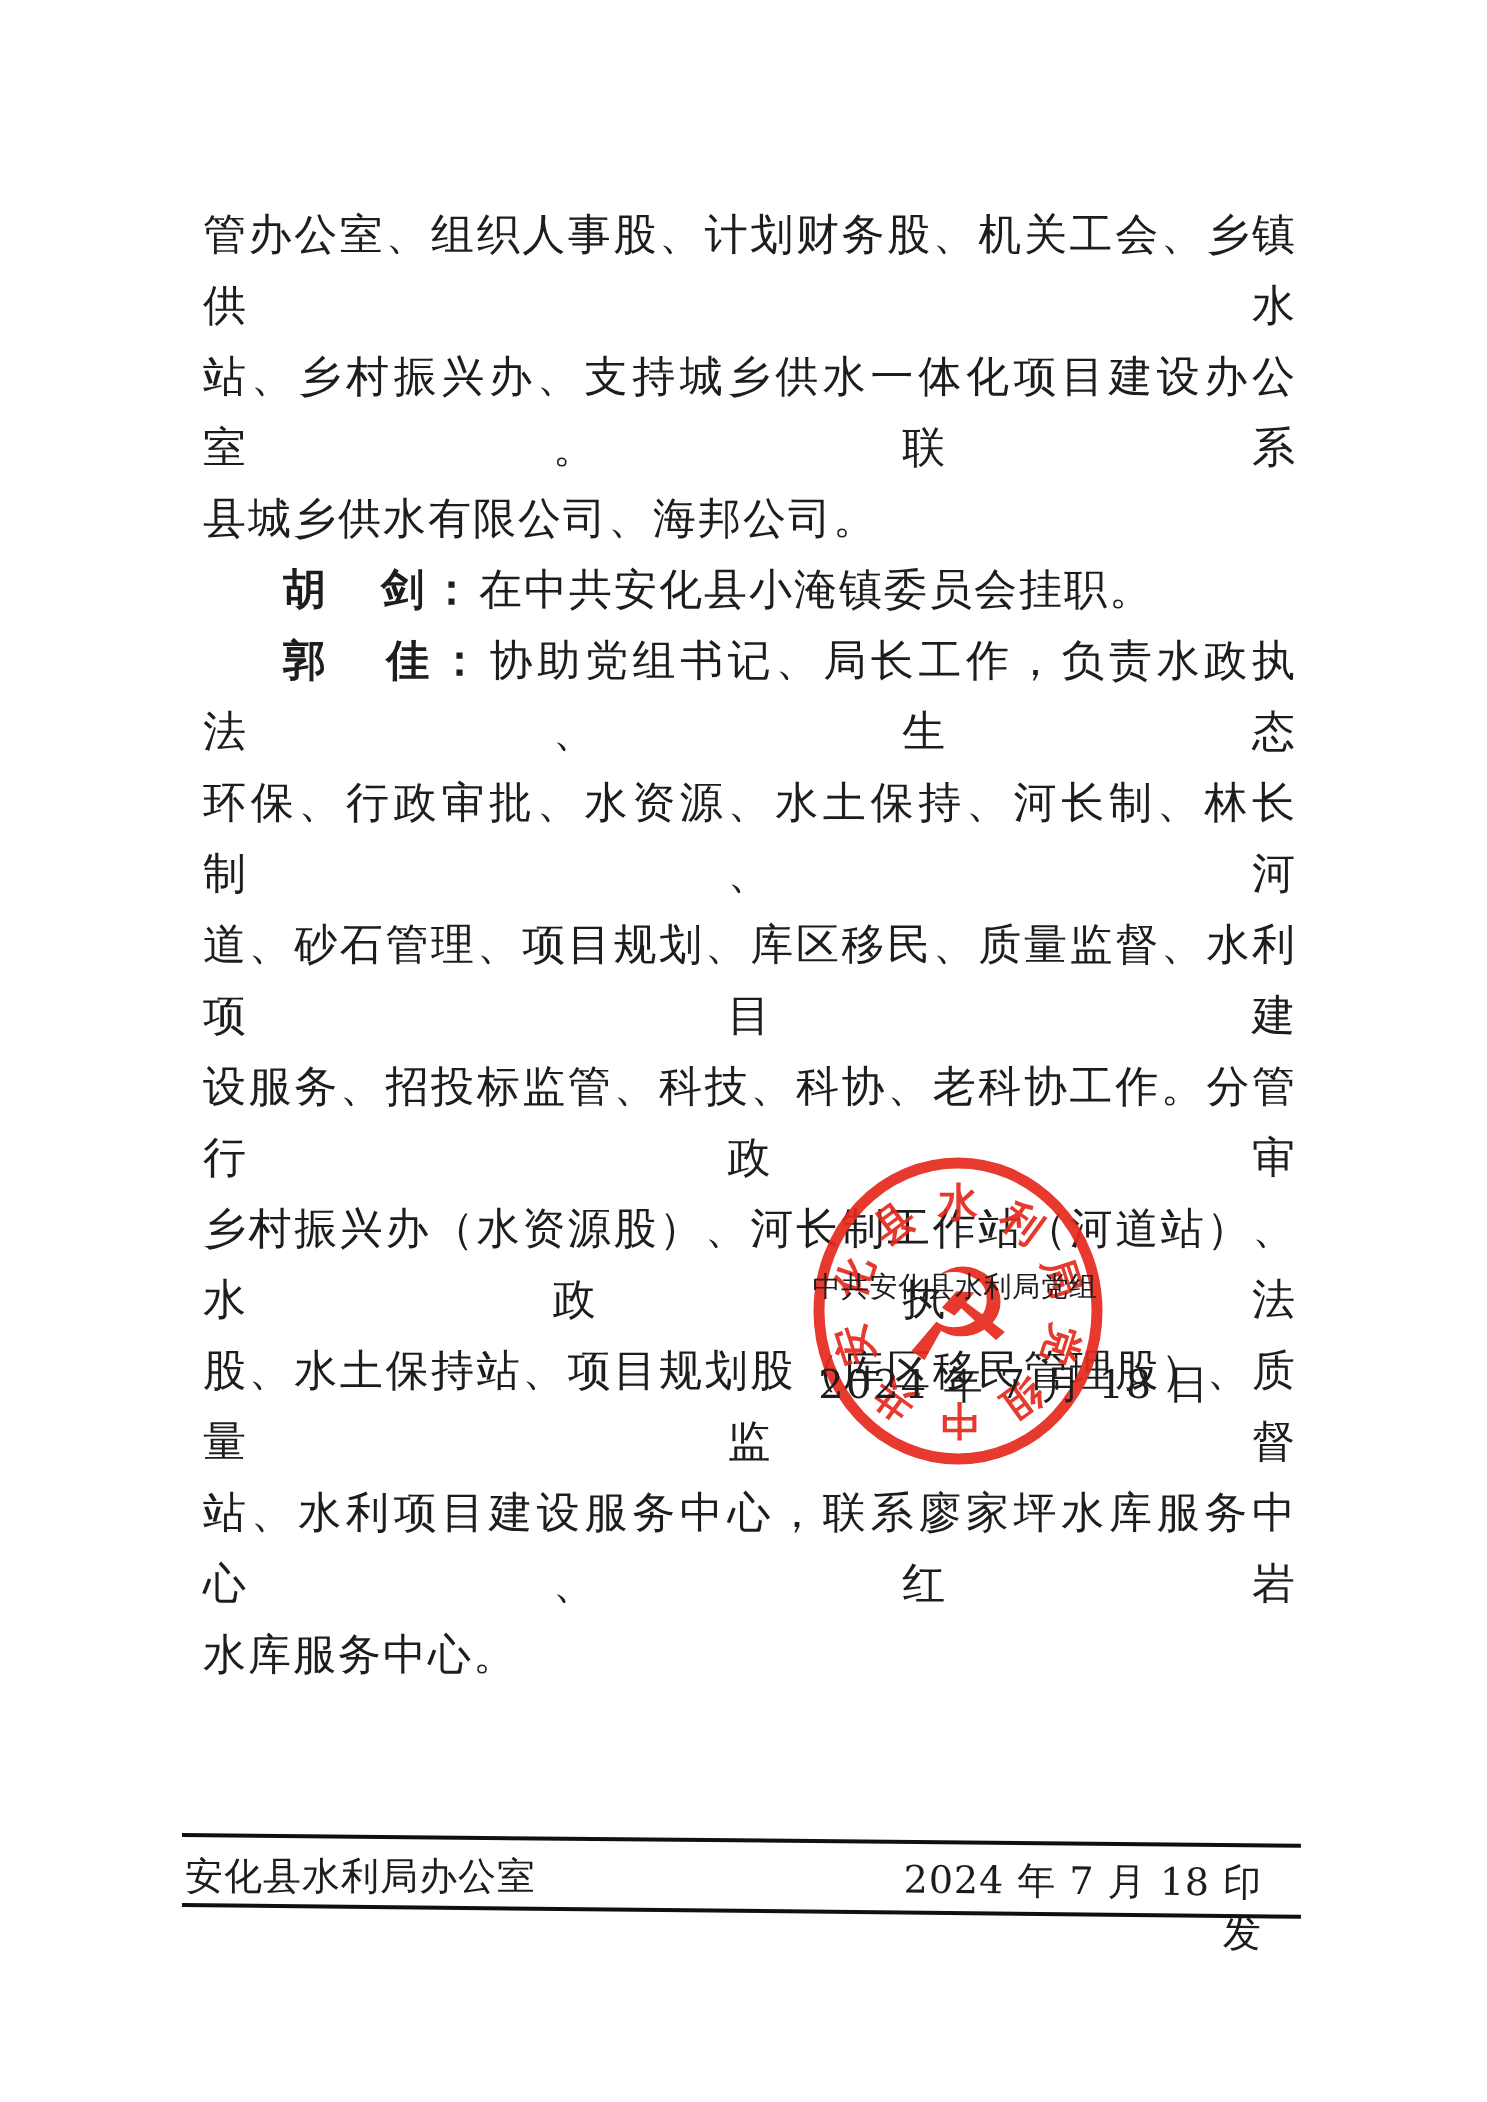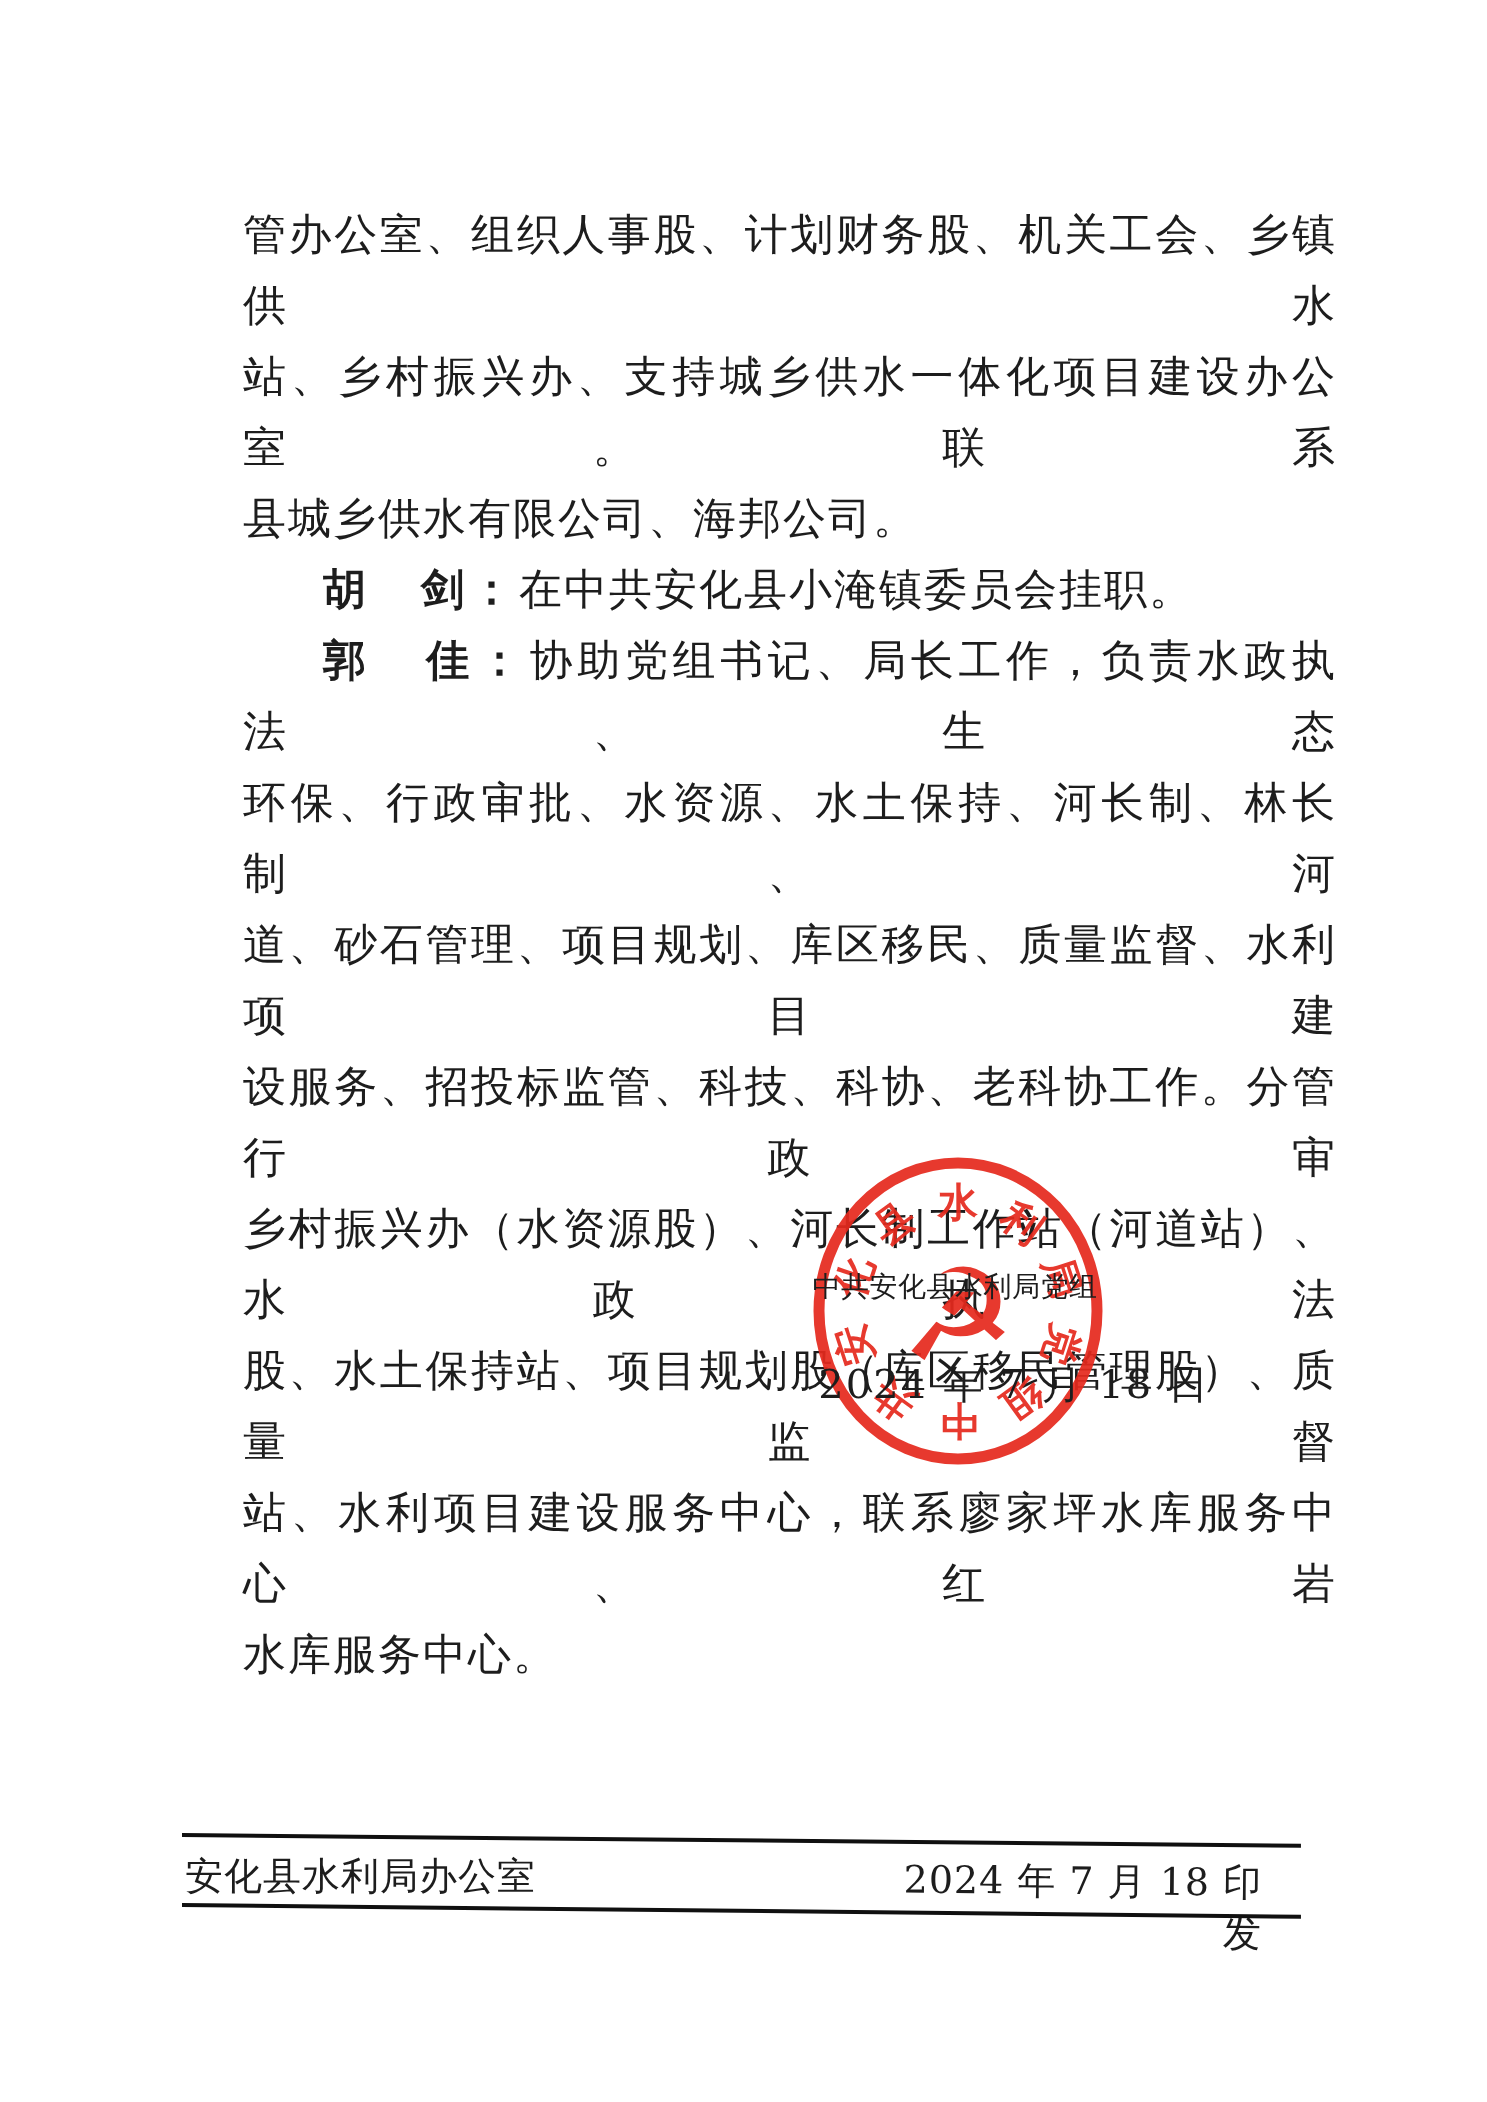--- a/index.html
+++ b/index.html
@@ -24,21 +24,20 @@
   
   .body-text {
     position: absolute;
     left: 203px;
     top: 199px;
     width: 1094px;
     font-size: 43px;
     line-height: 71px;
     letter-spacing: 2px;
     color: var(--ink);
-    margin-left: 40px;
   }
   .line { width: 100%; }
   .line.fill { text-align: justify; text-align-last: justify; }
   .line.nofill { text-align: center; text-align-last: left; }
   .line.indent { text-indent: 80px; }
   .line b.nm {
     font-family: "DejaVu Sans", "Liberation Sans", sans-serif;
     font-weight: 700;
     letter-spacing: 6px;
   }

